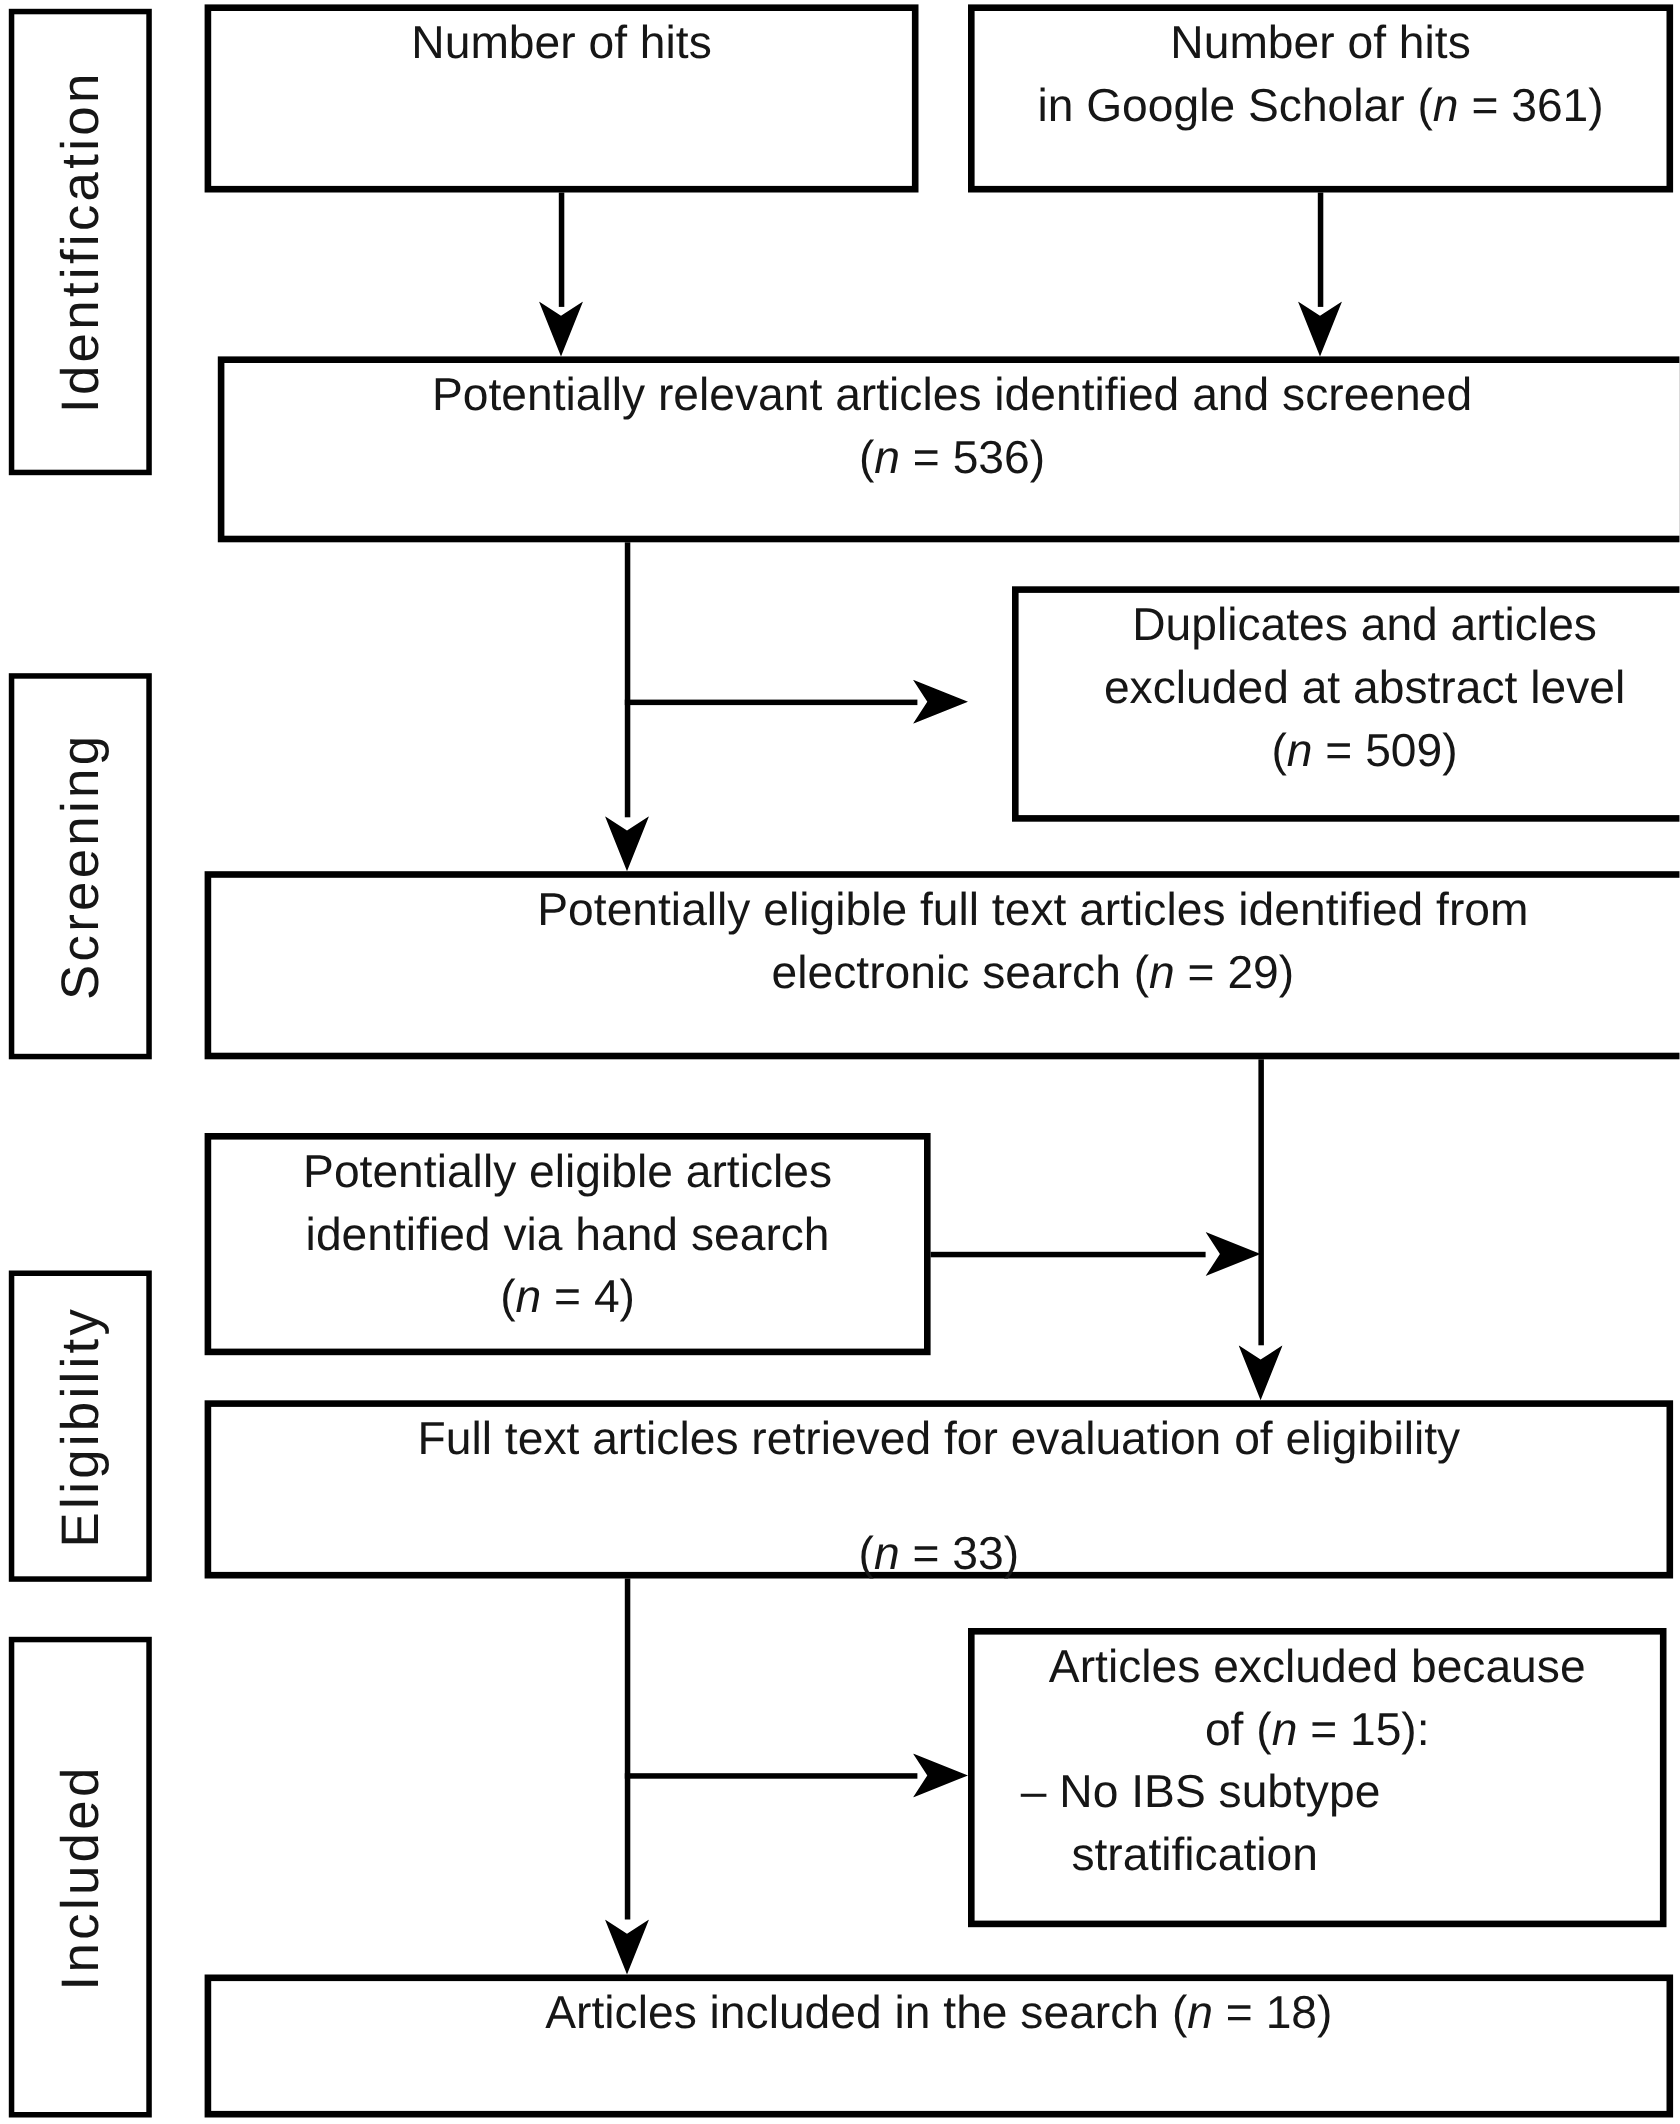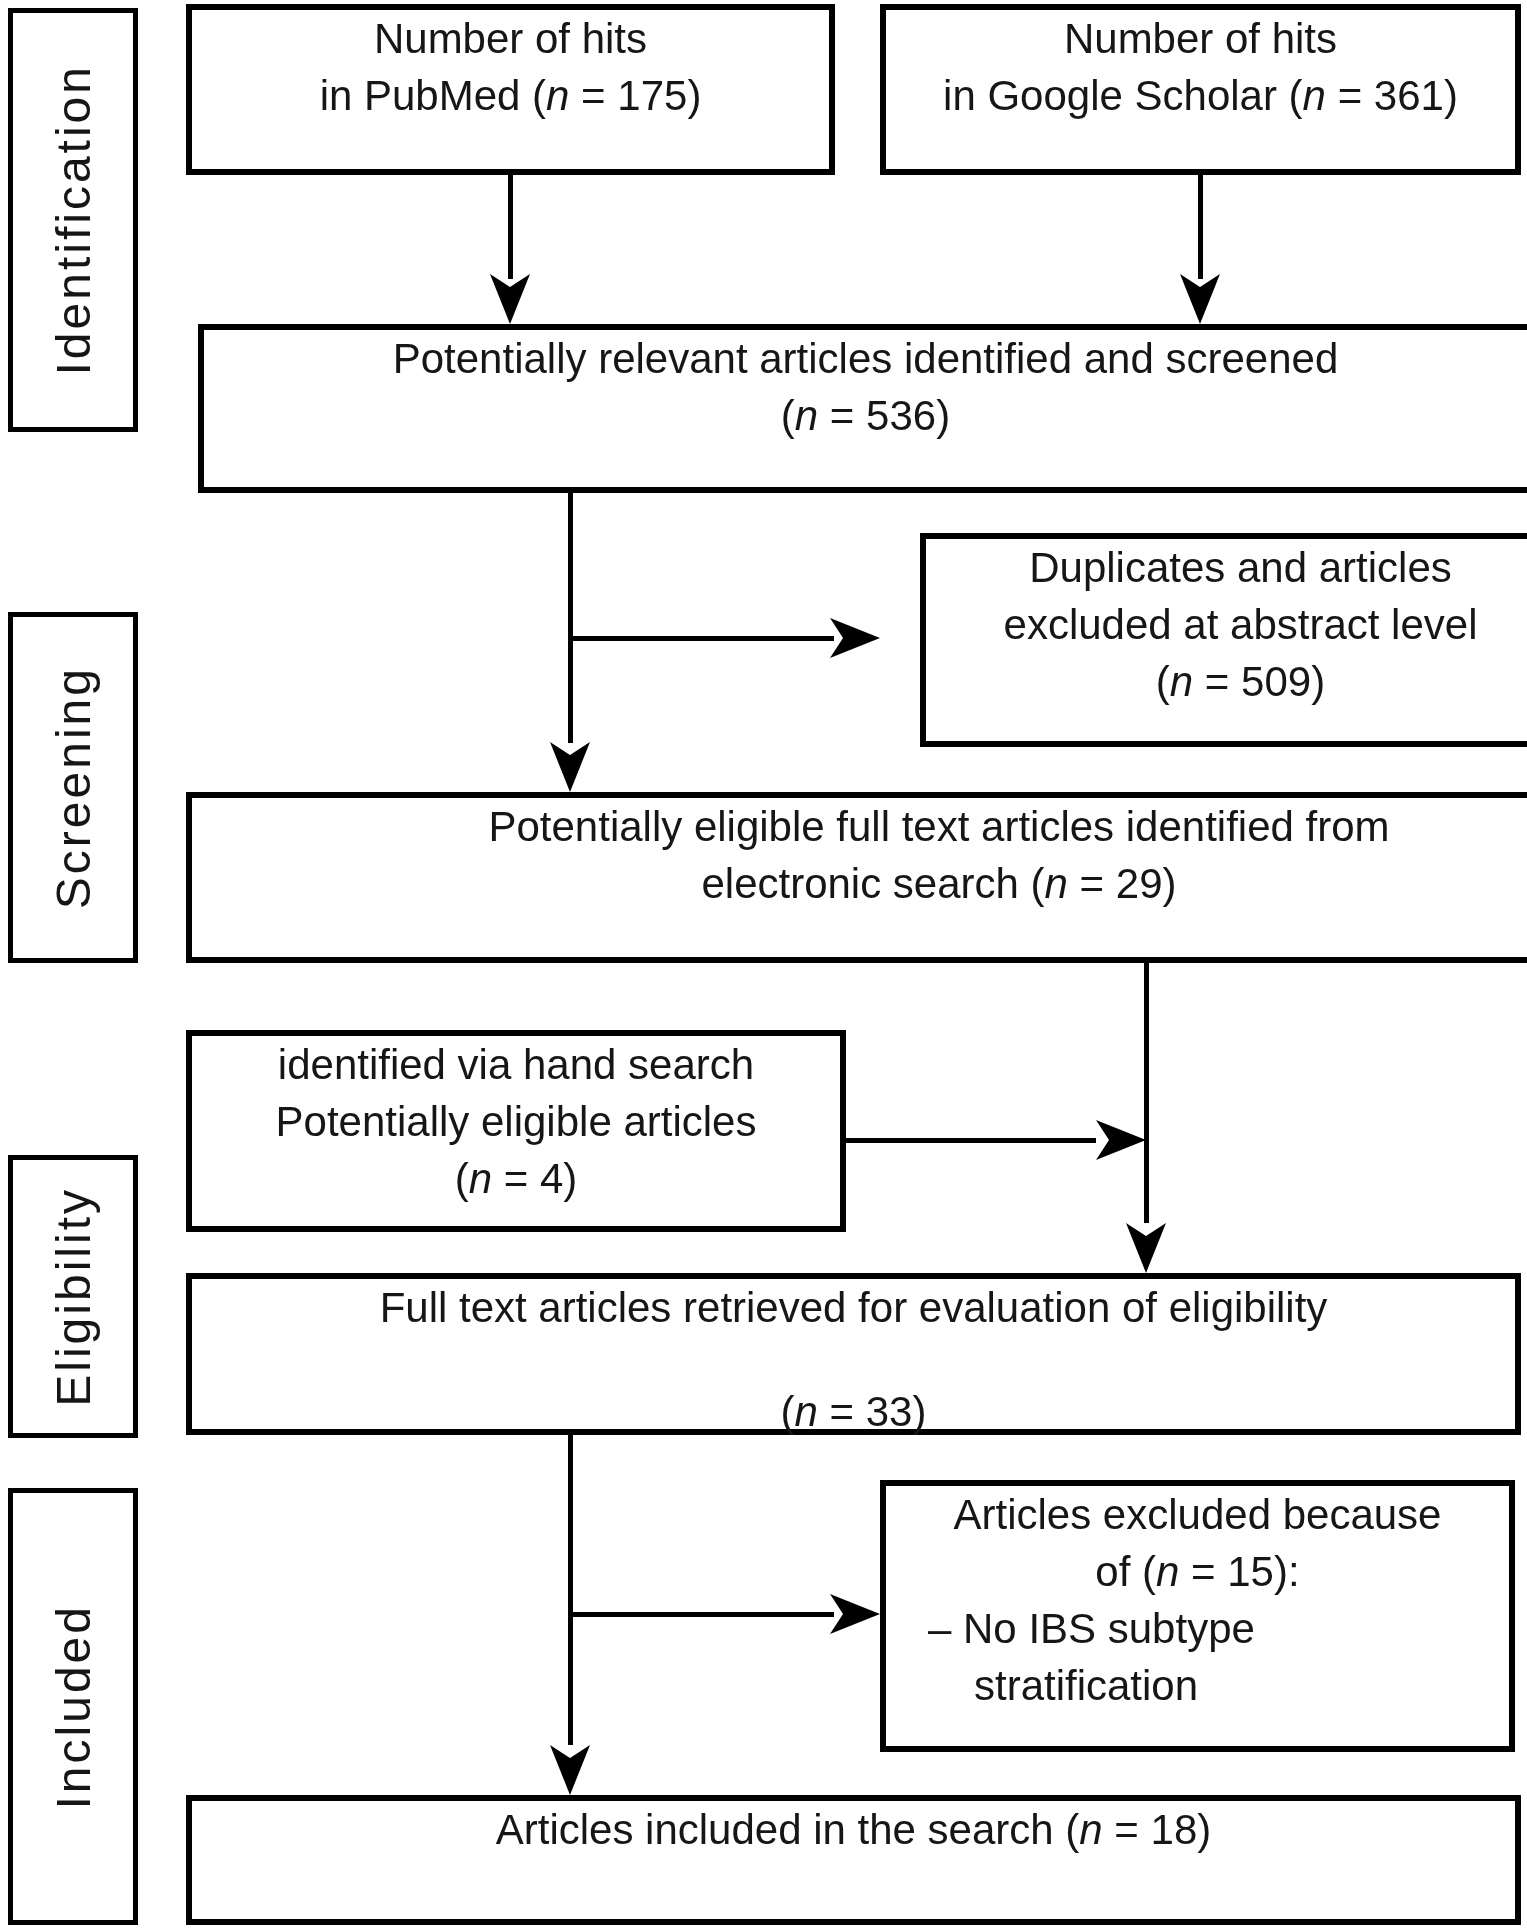--- a/index.html
+++ b/index.html
@@ -50,21 +50,20 @@
   </div>
   <div class="stage" style="top:1155px;height:283px;">
     <span class="vtext">Eligibility</span>
   </div>
   <div class="stage" style="top:1488px;height:437px;">
     <span class="vtext">Included</span>
   </div>
 
   <div class="fbox" style="left:186px;top:4px;width:649px;height:171px;">
       <div class="line"><span>Number of hits</span></div>
-      <div class="line"><span>in PubMed (</span><em>n</em><span> = 175)</span></div>
     </div>
 
   <div class="fbox" style="left:880px;top:4px;width:641px;height:171px;">
       <div class="line"><span>Number of hits</span></div>
       <div class="line"><span>in Google Scholar (</span><em>n</em><span> = 361)</span></div>
     </div>
 
   <div class="fbox" style="left:198px;top:324px;width:1335px;height:169px;">
       <div class="line"><span>Potentially relevant articles identified and screened</span></div>
       <div class="line"><span>(</span><em>n</em><span> = 536)</span></div>
@@ -75,22 +74,22 @@
       <div class="line"><span>excluded at abstract level</span></div>
       <div class="line"><span>(</span><em>n</em><span> = 509)</span></div>
     </div>
 
   <div class="fbox" style="left:186px;top:792px;width:1506px;height:171px;">
       <div class="line"><span>Potentially eligible full text articles identified from</span></div>
       <div class="line"><span>electronic search (</span><em>n</em><span> = 29)</span></div>
     </div>
 
   <div class="fbox" style="left:186px;top:1030px;width:660px;height:202px;">
+      <div class="line"><span>Potentially eligible articles</span></div>
       <div class="line"><span>identified via hand search</span></div>
-      <div class="line"><span>Potentially eligible articles</span></div>
       <div class="line"><span>(</span><em>n</em><span> = 4)</span></div>
     </div>
 
   <div class="fbox" style="left:186px;top:1273px;width:1335px;height:162px;gap:47px;">
       <div class="line"><span>Full text articles retrieved for evaluation of eligibility</span></div>
       <div class="line"><span>(</span><em>n</em><span> = 33)</span></div>
     </div>
 
   <div class="fbox" style="left:880px;top:1480px;width:635px;height:272px;">
       <div class="line"><span>Articles excluded because</span></div>

